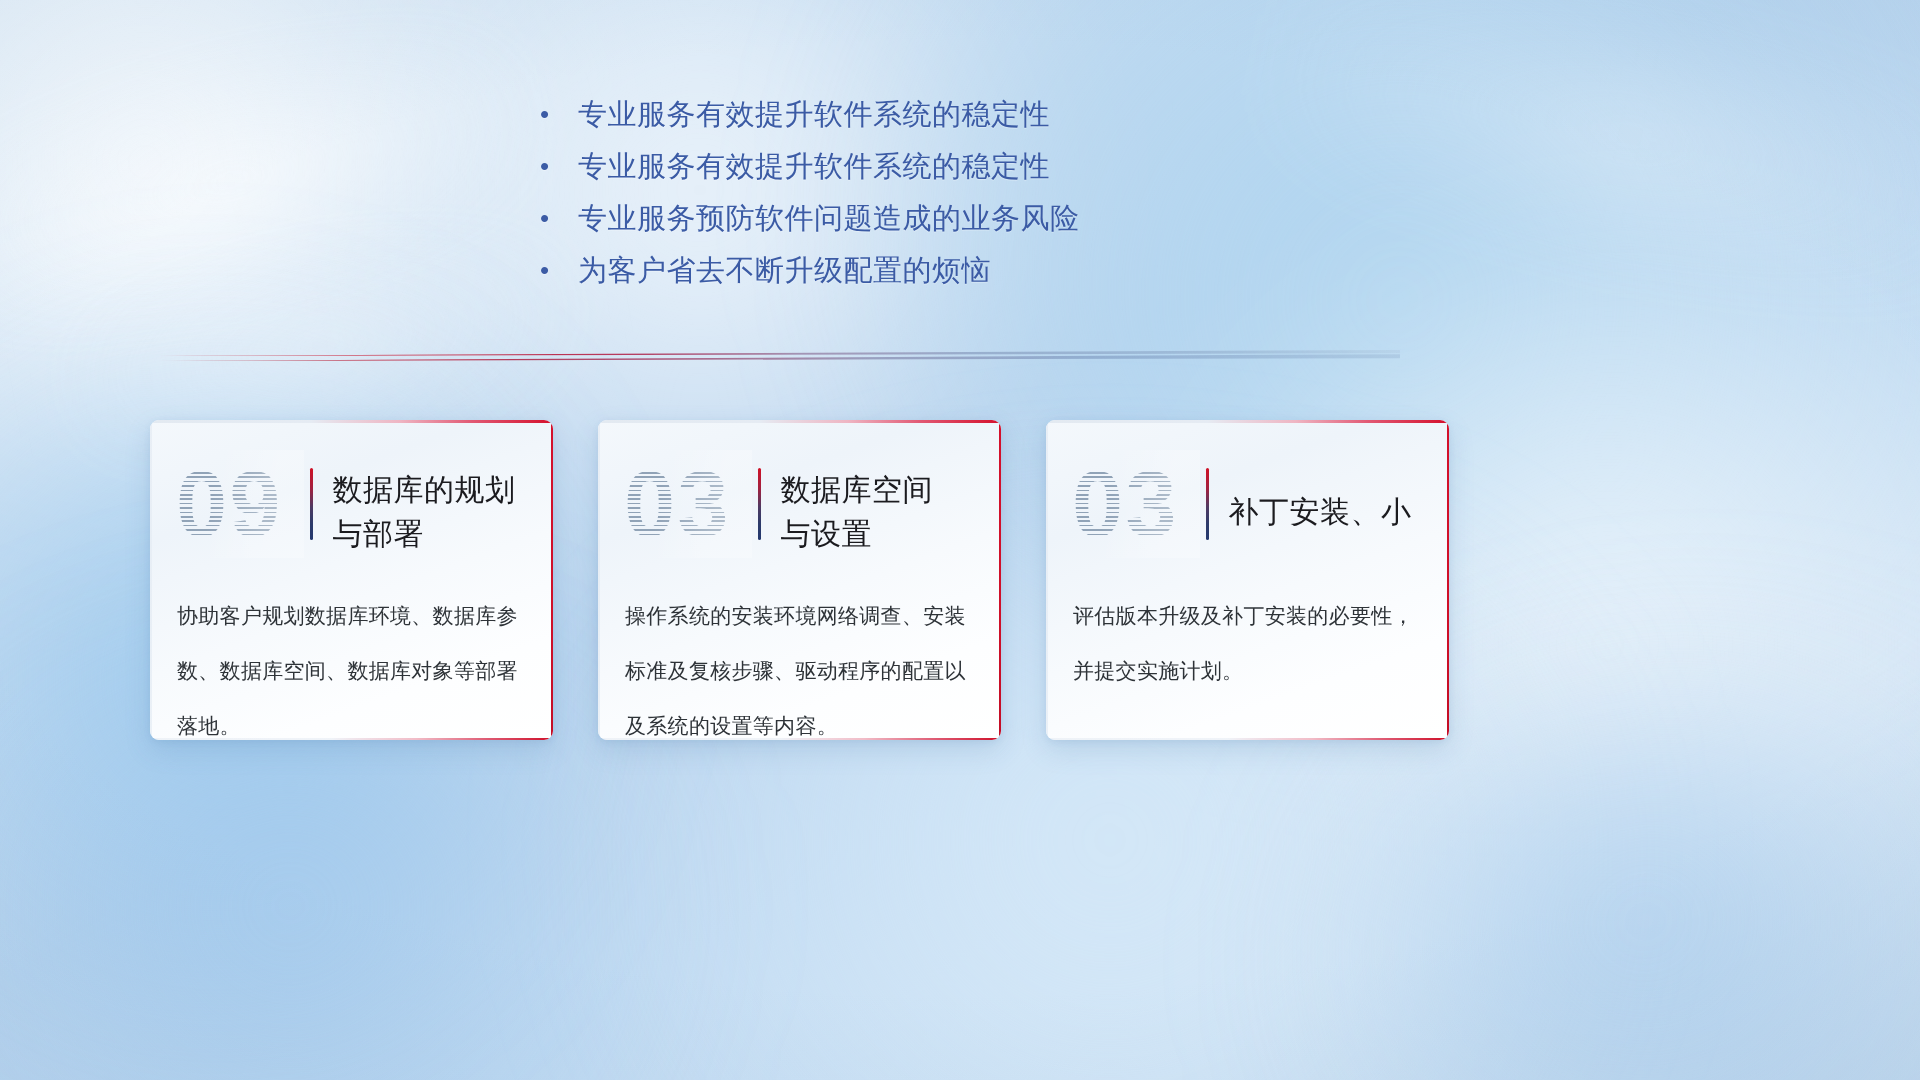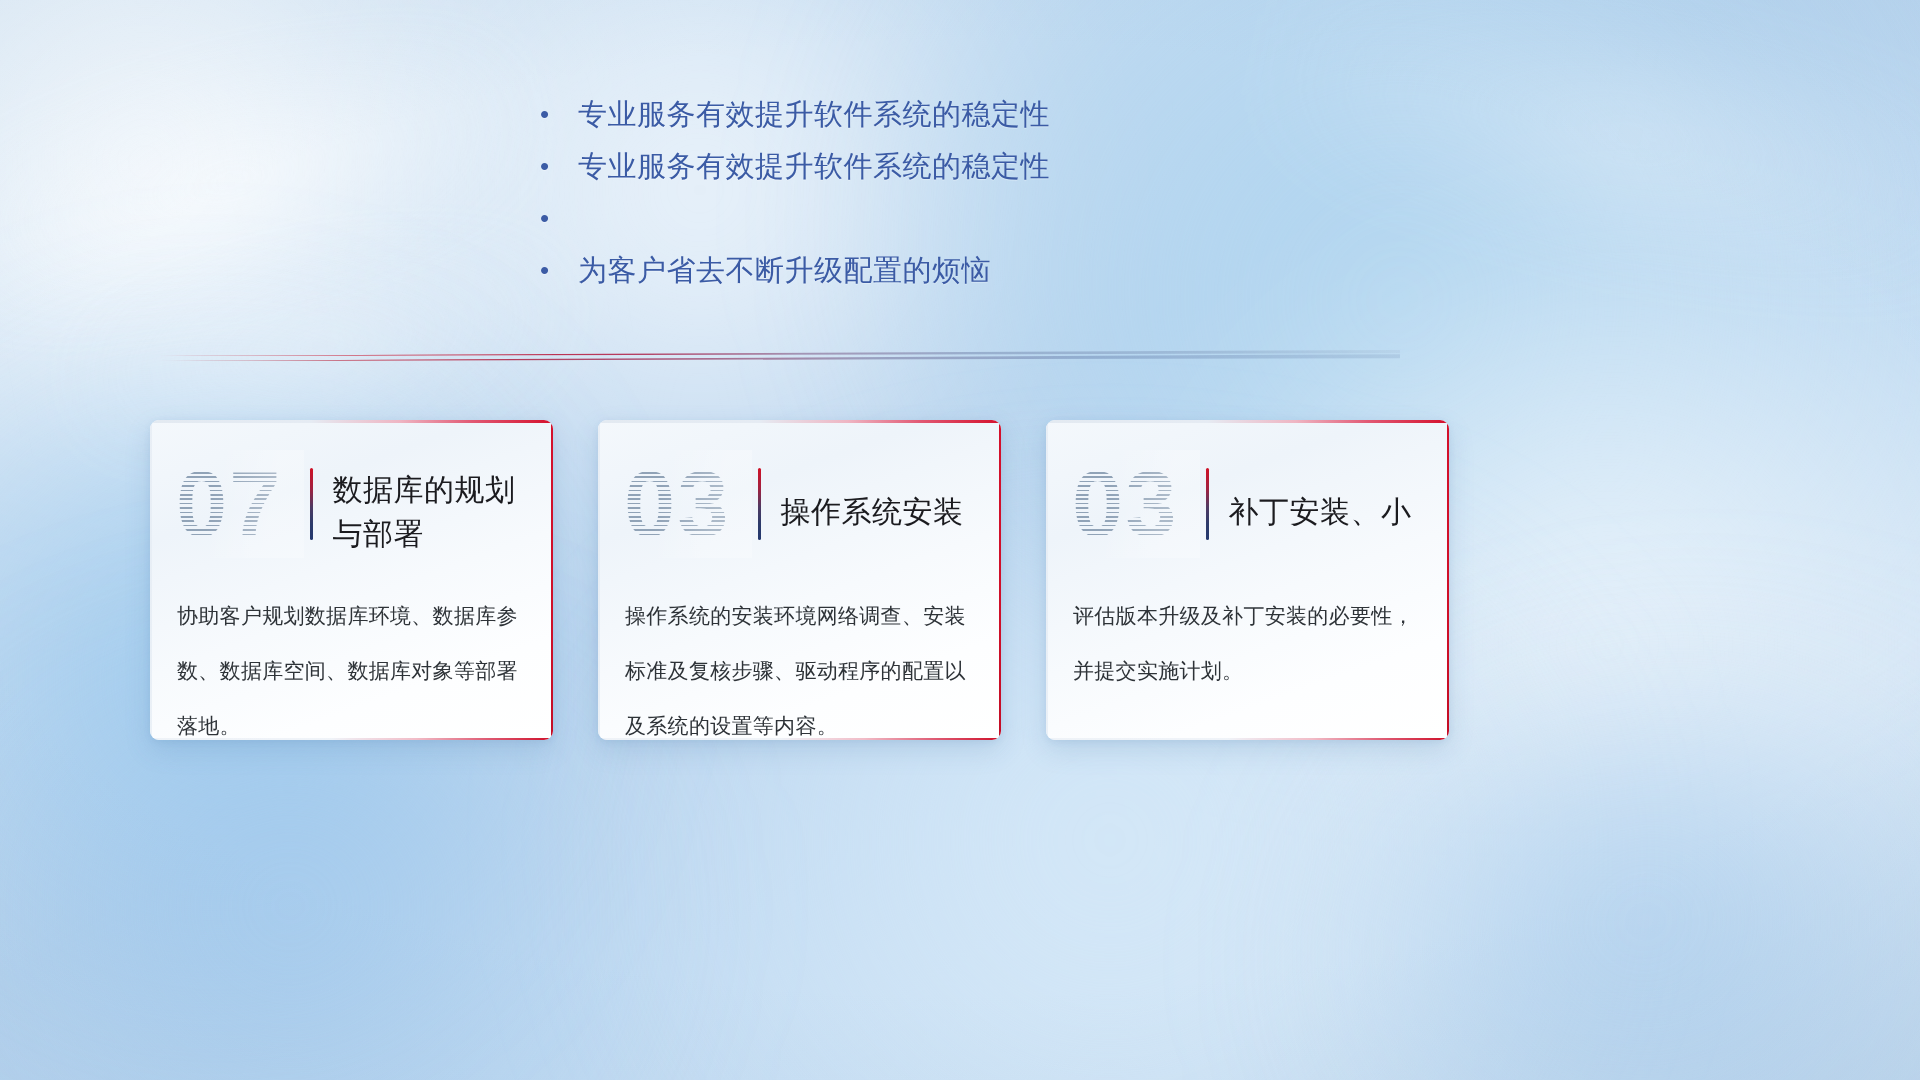--- a/index.html
+++ b/index.html
@@ -212,20 +212,21 @@
     <span class="btxt">专业服务有效提升软件系统的稳定性</span>
   </div>
 
   <div class="bullet">
     <span class="dot">•</span>
     <span class="btxt">专业服务有效提升软件系统的稳定性</span>
   </div>
 
   <div class="bullet">
     <span class="dot">•</span>
+    <span class="btxt">专业服务预防软件问题造成的业务风险</span>
   </div>
 
   <div class="bullet">
     <span class="dot">•</span>
     <span class="btxt">为客户省去不断升级配置的烦恼</span>
   </div>
 
 </div>
 
 <div id="divider">
@@ -234,40 +235,41 @@
 </div>
 
 <div id="cards">
 
   <div class="card">
     <div class="edge-top"></div>
     <div class="edge-right"></div>
     <div class="edge-bot"></div>
     <div class="edge-left"></div>
     <div class="card-head">
-      <div class="num">07</div>
+      <div class="num">09</div>
       <div class="vbar"></div>
       <div class="ctitle">
         <span class="tl">数据库的规划</span>
         <span class="tl">与部署</span>
       </div>
     </div>
     <div class="cbody">协助客户规划数据库环境、数据库参数、数据库空间、数据库对象等部署落地。</div>
   </div>
 
   <div class="card">
     <div class="edge-top"></div>
     <div class="edge-right"></div>
     <div class="edge-bot"></div>
     <div class="edge-left"></div>
     <div class="card-head">
       <div class="num">03</div>
       <div class="vbar"></div>
       <div class="ctitle">
-        <span class="tl">操作系统安装</span>
+        <span class="tl">数据库空间</span>
+        <span class="tl">与设置</span>
       </div>
     </div>
     <div class="cbody">操作系统的安装环境网络调查、安装标准及复核步骤、驱动程序的配置以及系统的设置等内容。</div>
   </div>
 
   <div class="card">
     <div class="edge-top"></div>
     <div class="edge-right"></div>
     <div class="edge-bot"></div>
     <div class="edge-left"></div>

